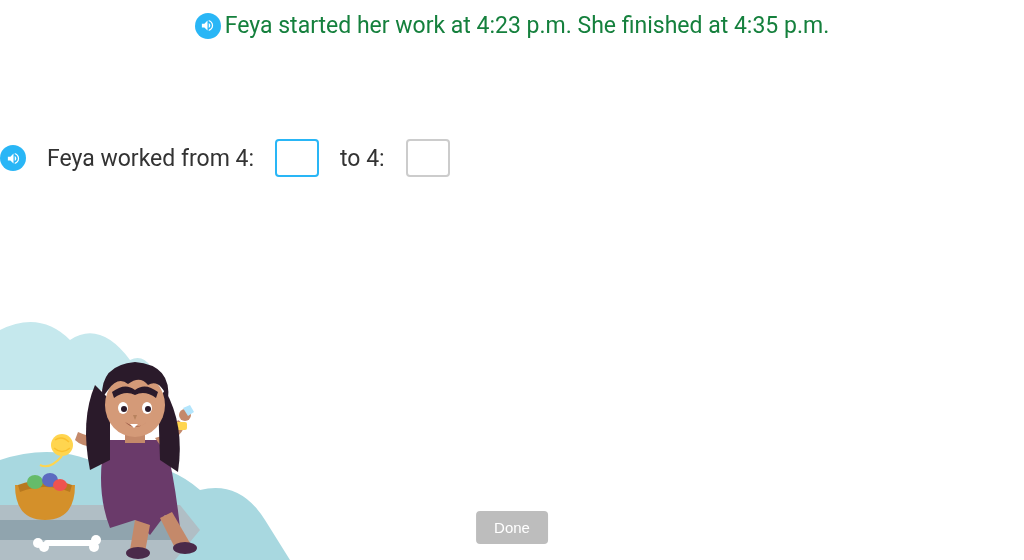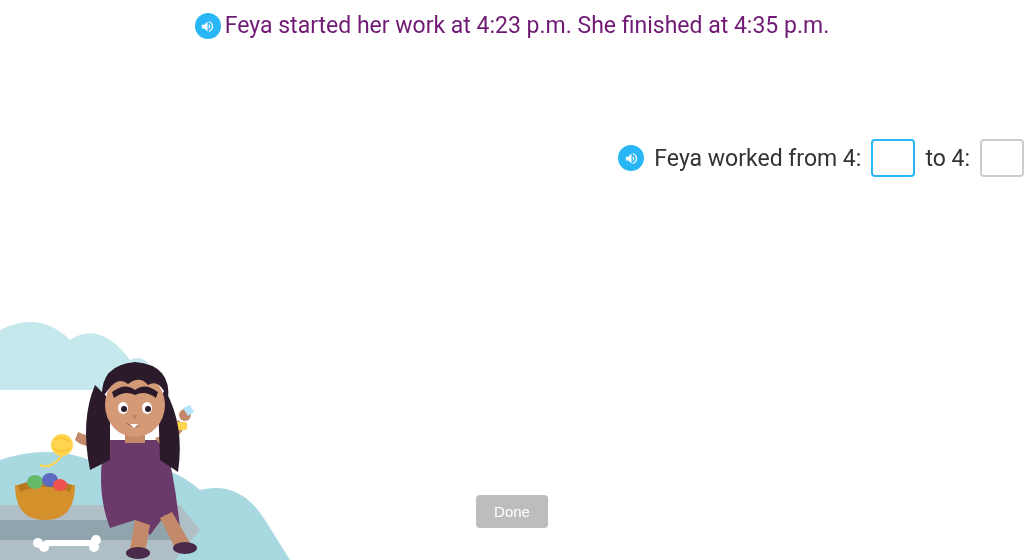--- a/index.html
+++ b/index.html
@@ -14,26 +14,26 @@
       background: #fff;
       position: relative;
       overflow: hidden;
     }
     .question-area {
       padding-top: 12px;
       text-align: center;
     }
     .question-line {
       display: flex;
-      align-items: flex-end;
+      align-items: center;
       justify-content: center;
       gap: 4px;
       margin-bottom: 6px;
       font-size: 23px;
-      color: #701a75;
+      color: #15803d;
     }
     .audio-btn {
       width: 26px;
       height: 26px;
       border-radius: 50%;
       background: #29b6f6;
       display: inline-flex;
       align-items: center;
       justify-content: center;
       cursor: pointer;
@@ -41,40 +41,40 @@
     }
     .audio-btn svg {
       width: 15px;
       height: 15px;
       fill: #fff;
     }
     .answer-area {
       margin-top: 100px;
       display: flex;
       align-items: center;
-      justify-content: flex-end;
-      gap: 10px;
+      justify-content: flex-start;
+      gap: 21px;
       font-size: 23px;
       color: #333;
     }
     .input-box {
       width: 44px;
       height: 38px;
       border: 2px solid #ccc;
       border-radius: 4px;
       font-size: 20px;
       text-align: center;
       outline: none;
     }
     .input-box.active {
       border-color: #29b6f6;
     }
     .done-btn {
       position: absolute;
-      bottom: 32px;
+      bottom: 16px;
       left: 50%;
       transform: translateX(-50%);
       background: #bdbdbd;
       color: #fff;
       border: none;
       border-radius: 4px;
       padding: 8px 18px;
       font-size: 15px;
       cursor: pointer;
     }

